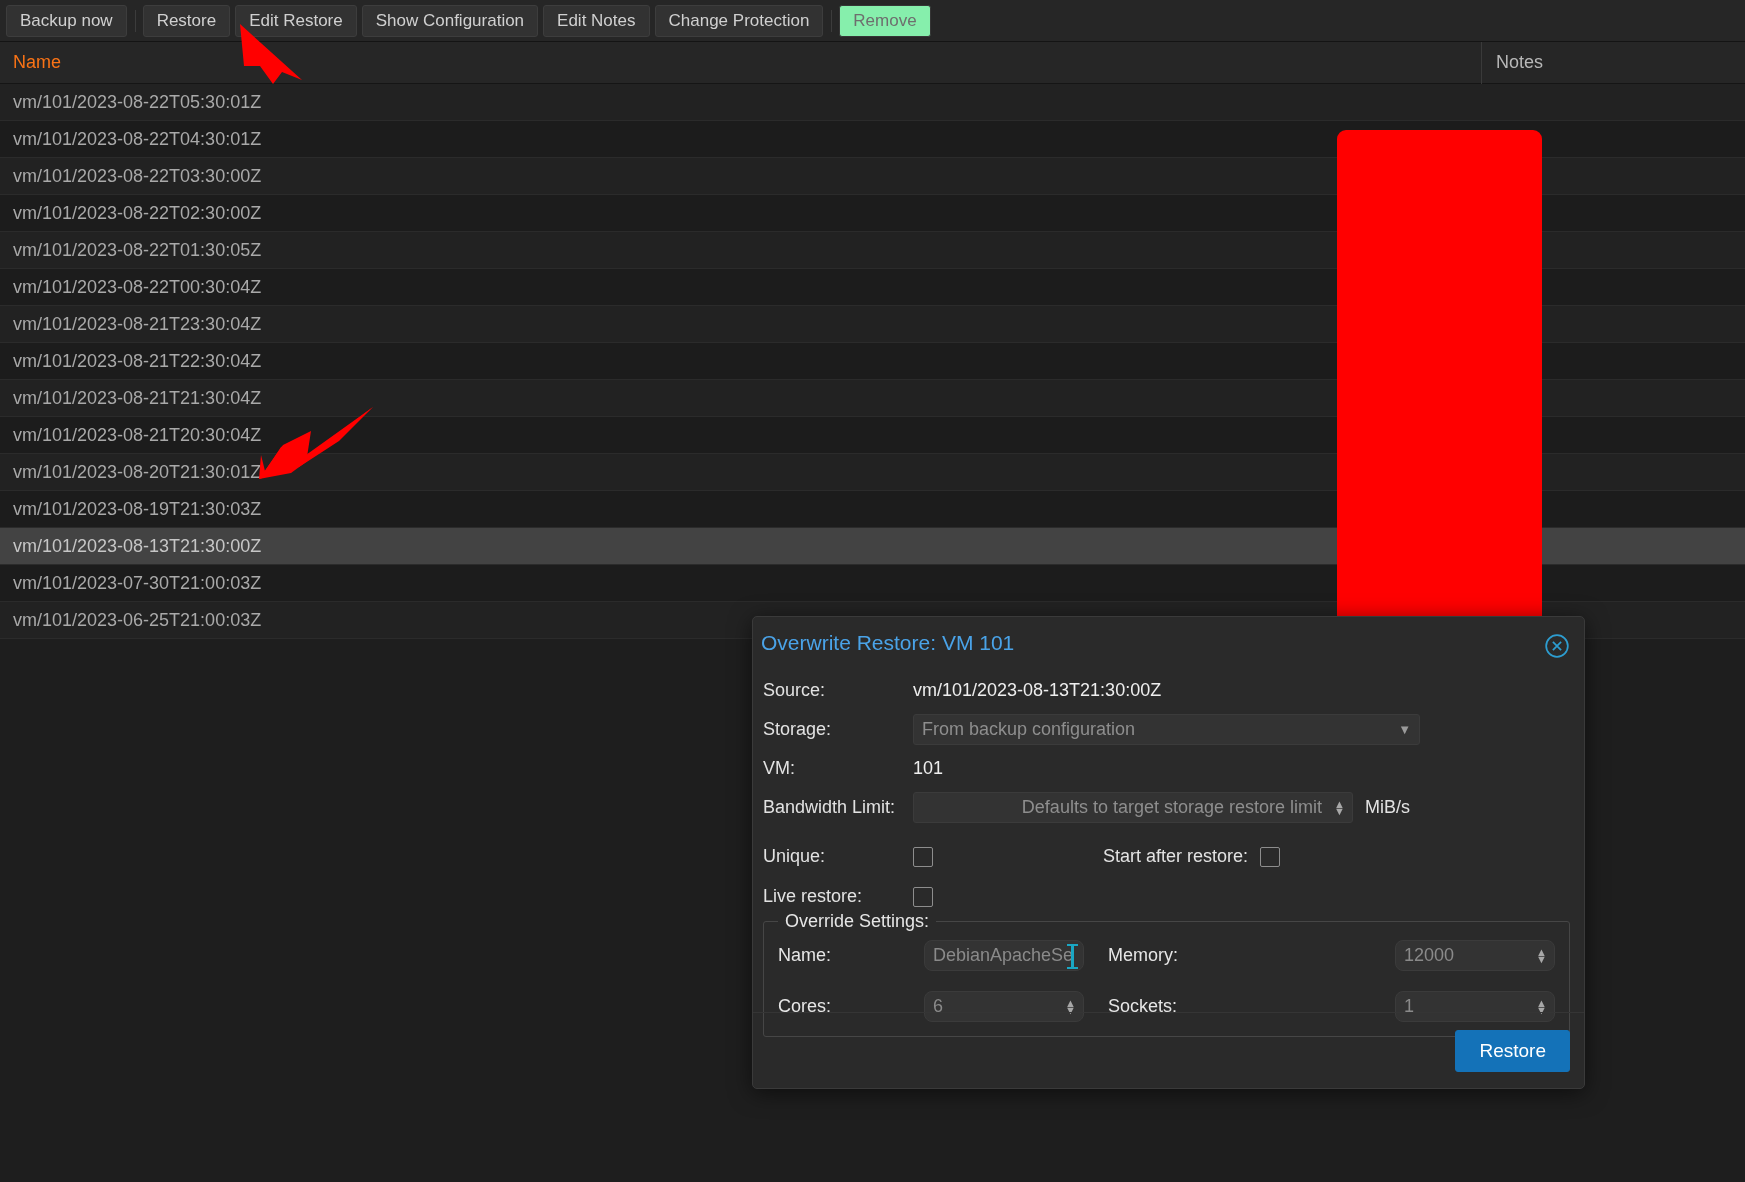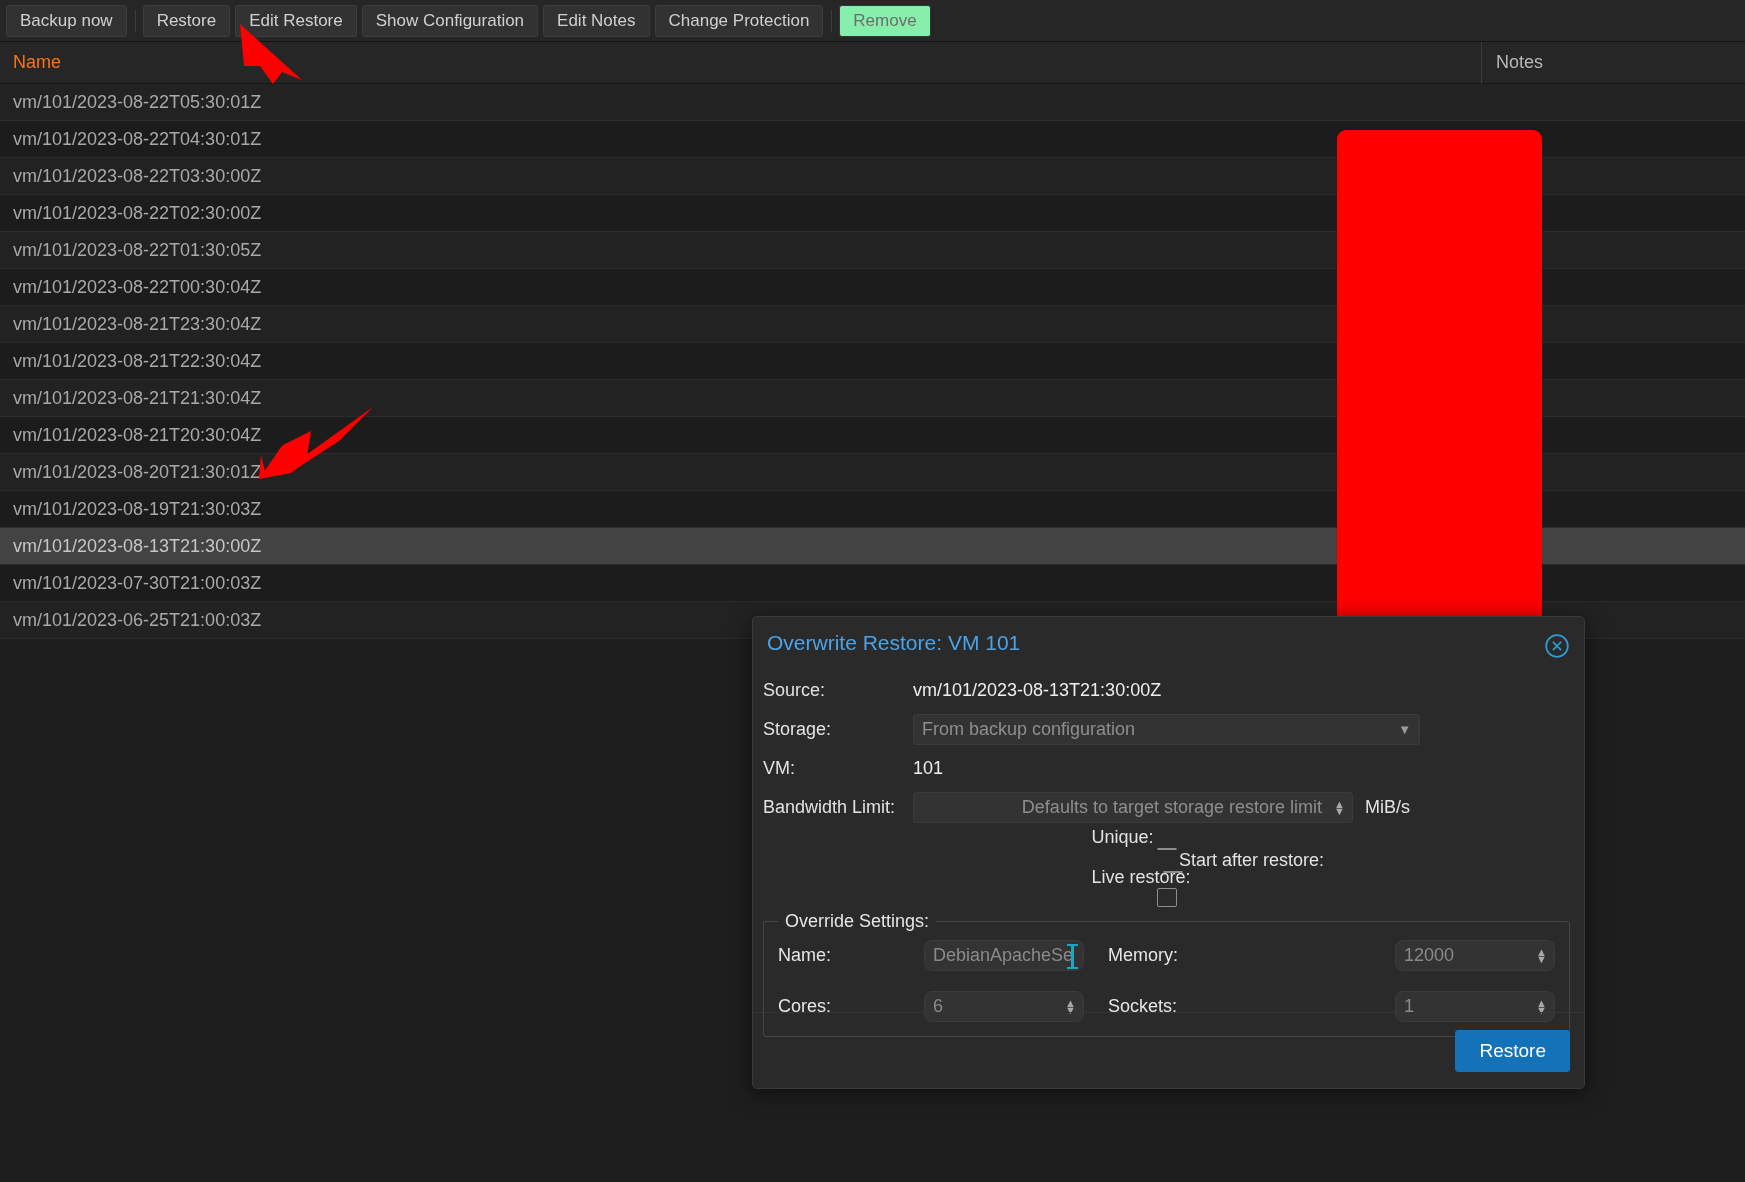--- a/index.html
+++ b/index.html
@@ -129,21 +129,21 @@
     border: 1px solid #3a3a3a;
     border-radius: 5px;
     box-shadow: 0 4px 22px rgba(0,0,0,0.55);
     color: #dcdcdc;
   }
   .dlg-header {
     position: relative;
     height: 52px;
     display: flex;
     align-items: center;
-    padding: 0 14px 0 14px;
+    padding: 0 14px 0 8px;
   }
   .dlg-title {
     color: #4aa3e8;
     font-size: 21px;
   }
   .dlg-close {
     position: absolute;
     right: 14px; top: 16px;
     width: 26px; height: 26px;
     cursor: pointer;
@@ -204,21 +204,21 @@
   }
   .unit { margin-left: 12px; color: #e2e2e2; font-size: 18px; }
 
   .cb {
     width: 20px; height: 20px;
     border: 1px solid #8d8d8d;
     background: #2a2a2a;
     border-radius: 2px;
     cursor: pointer;
   }
-  .cbrow { display: flex; align-items: center; height: 40px; flex-direction: column; }
+  .cbrow { display: flex; align-items: flex-end; height: 40px; }
   .cb-right-label {
     color: #e2e2e2; font-size: 18px;
     margin-left: 170px;
   }
 
   
   .override {
     margin-top: 4px;
     border: 1px solid #464646;
     border-radius: 3px;

